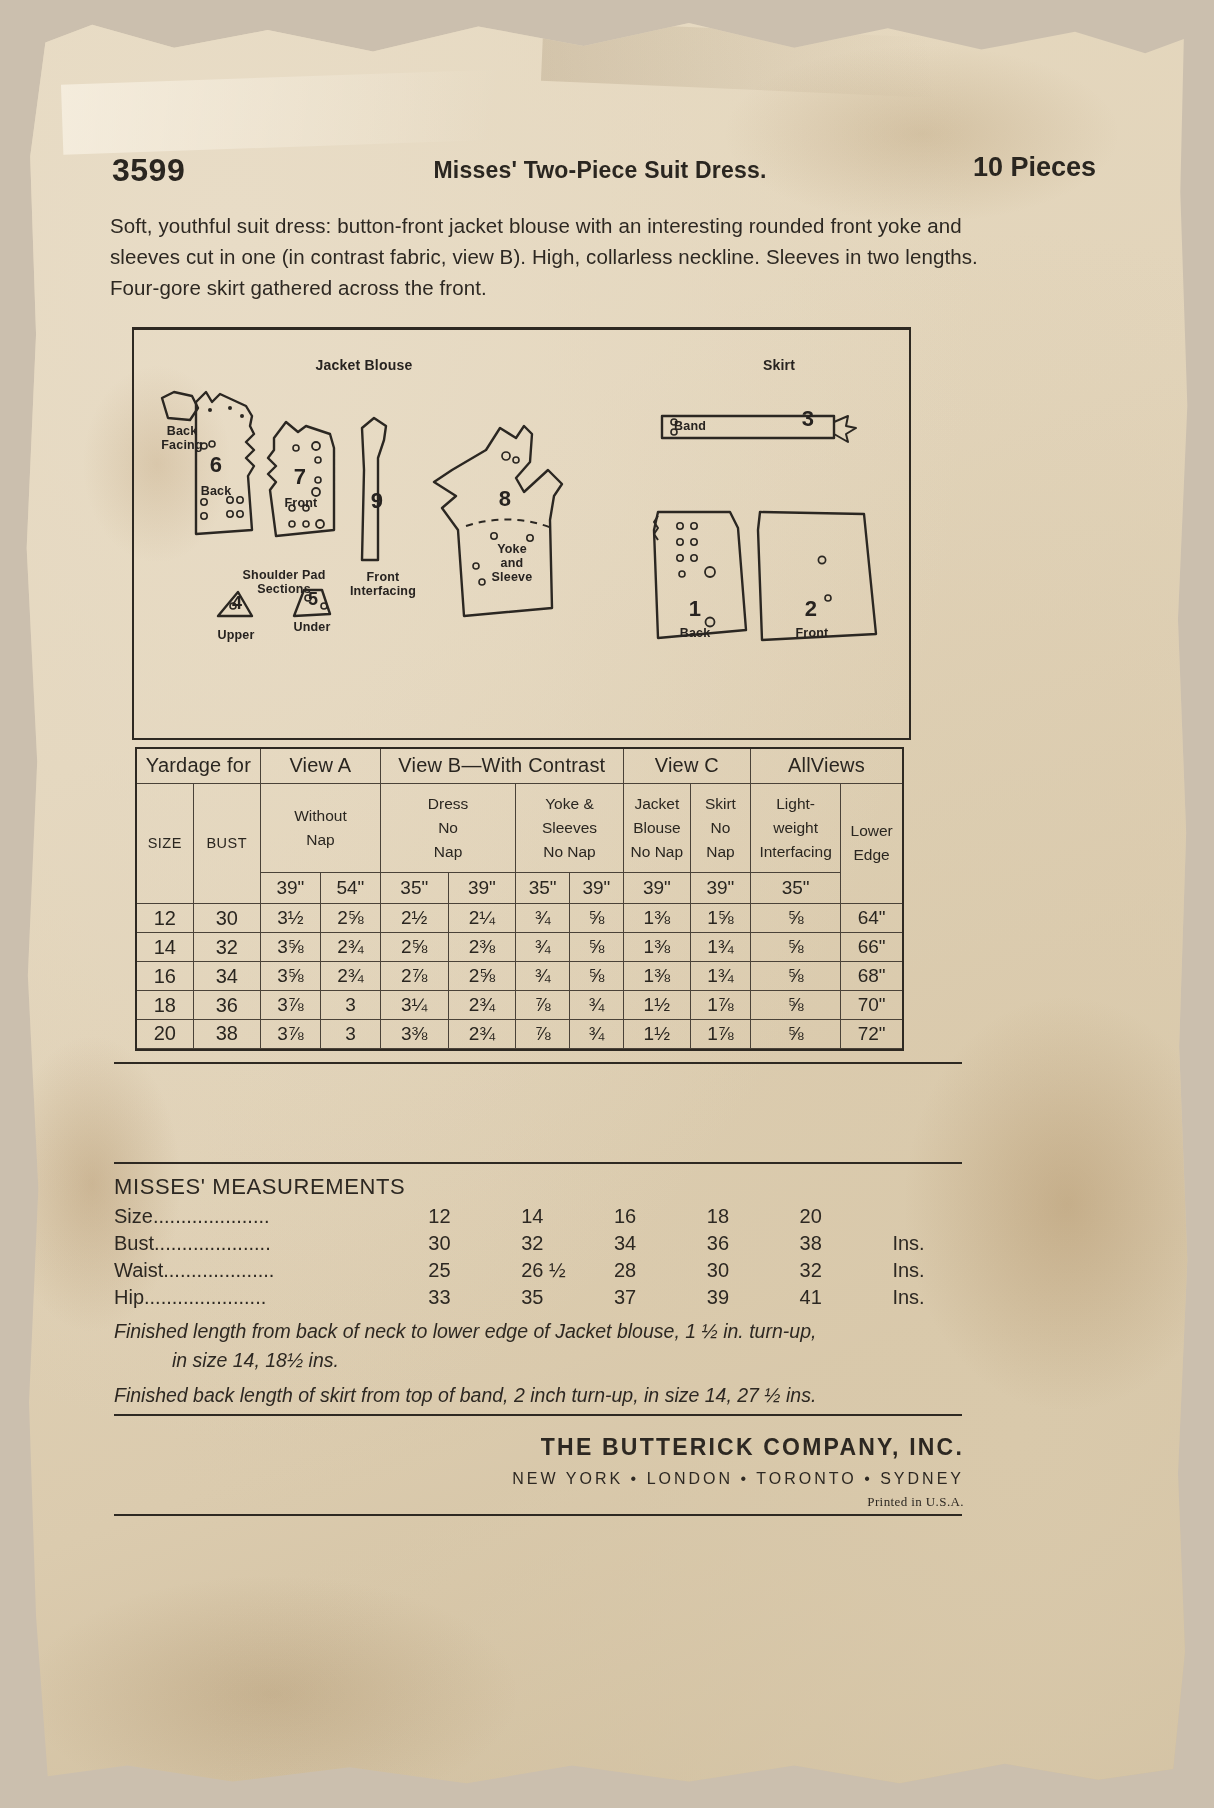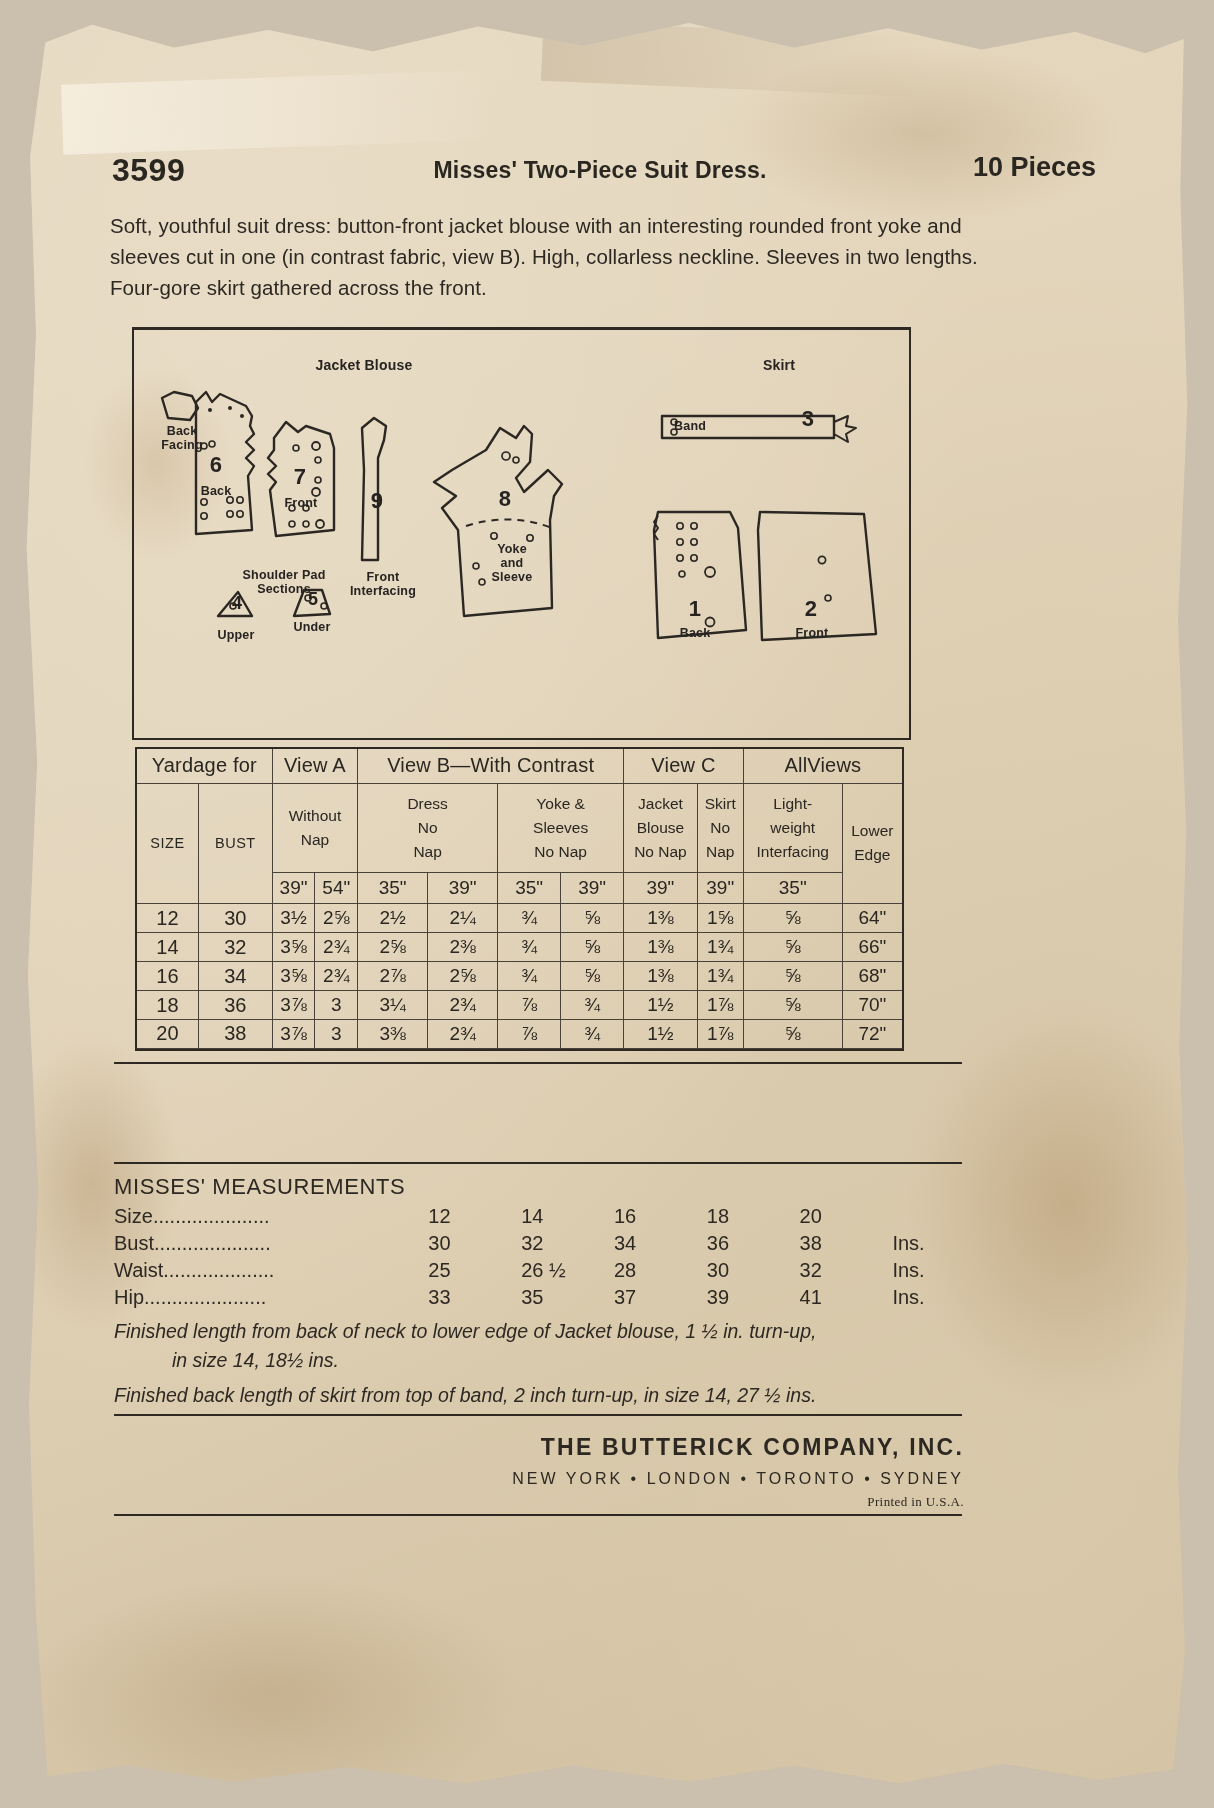--- a/index.html
+++ b/index.html
@@ -80,21 +80,21 @@
   #yard table{border-collapse:collapse;width:100%;height:100%;
     font-size:17px;}
   #yard td,#yard th{
     border:1px solid #4a4238;font-weight:normal;padding:0;
     text-align:center;vertical-align:middle;
   }
   #yard .viewhdr{font-size:20px;padding:3px 0;letter-spacing:.2px;}
   #yard .sub{font-size:15.5px;line-height:24px;padding:2px 2px;}
   #yard .wd{font-size:19px;padding:2px 0;}
   #yard .sizelab{font-size:14.5px;letter-spacing:.5px;}
-  #yard .num{font-size:19px;padding:1px 3px;}
+  #yard .num{font-size:19px;padding:1px 12px;}
   #yard .sz{font-size:20px;}
   
   #notions{
     position:absolute;left:90px;top:1060px;width:850px;
     font-size:20.5px;line-height:30px;color:#2d2822;
   }
   #notions b{font-size:21.5px;letter-spacing:.4px;}
   .rule{position:absolute;background:#2e2922;height:2px;}
   
   #meas{

